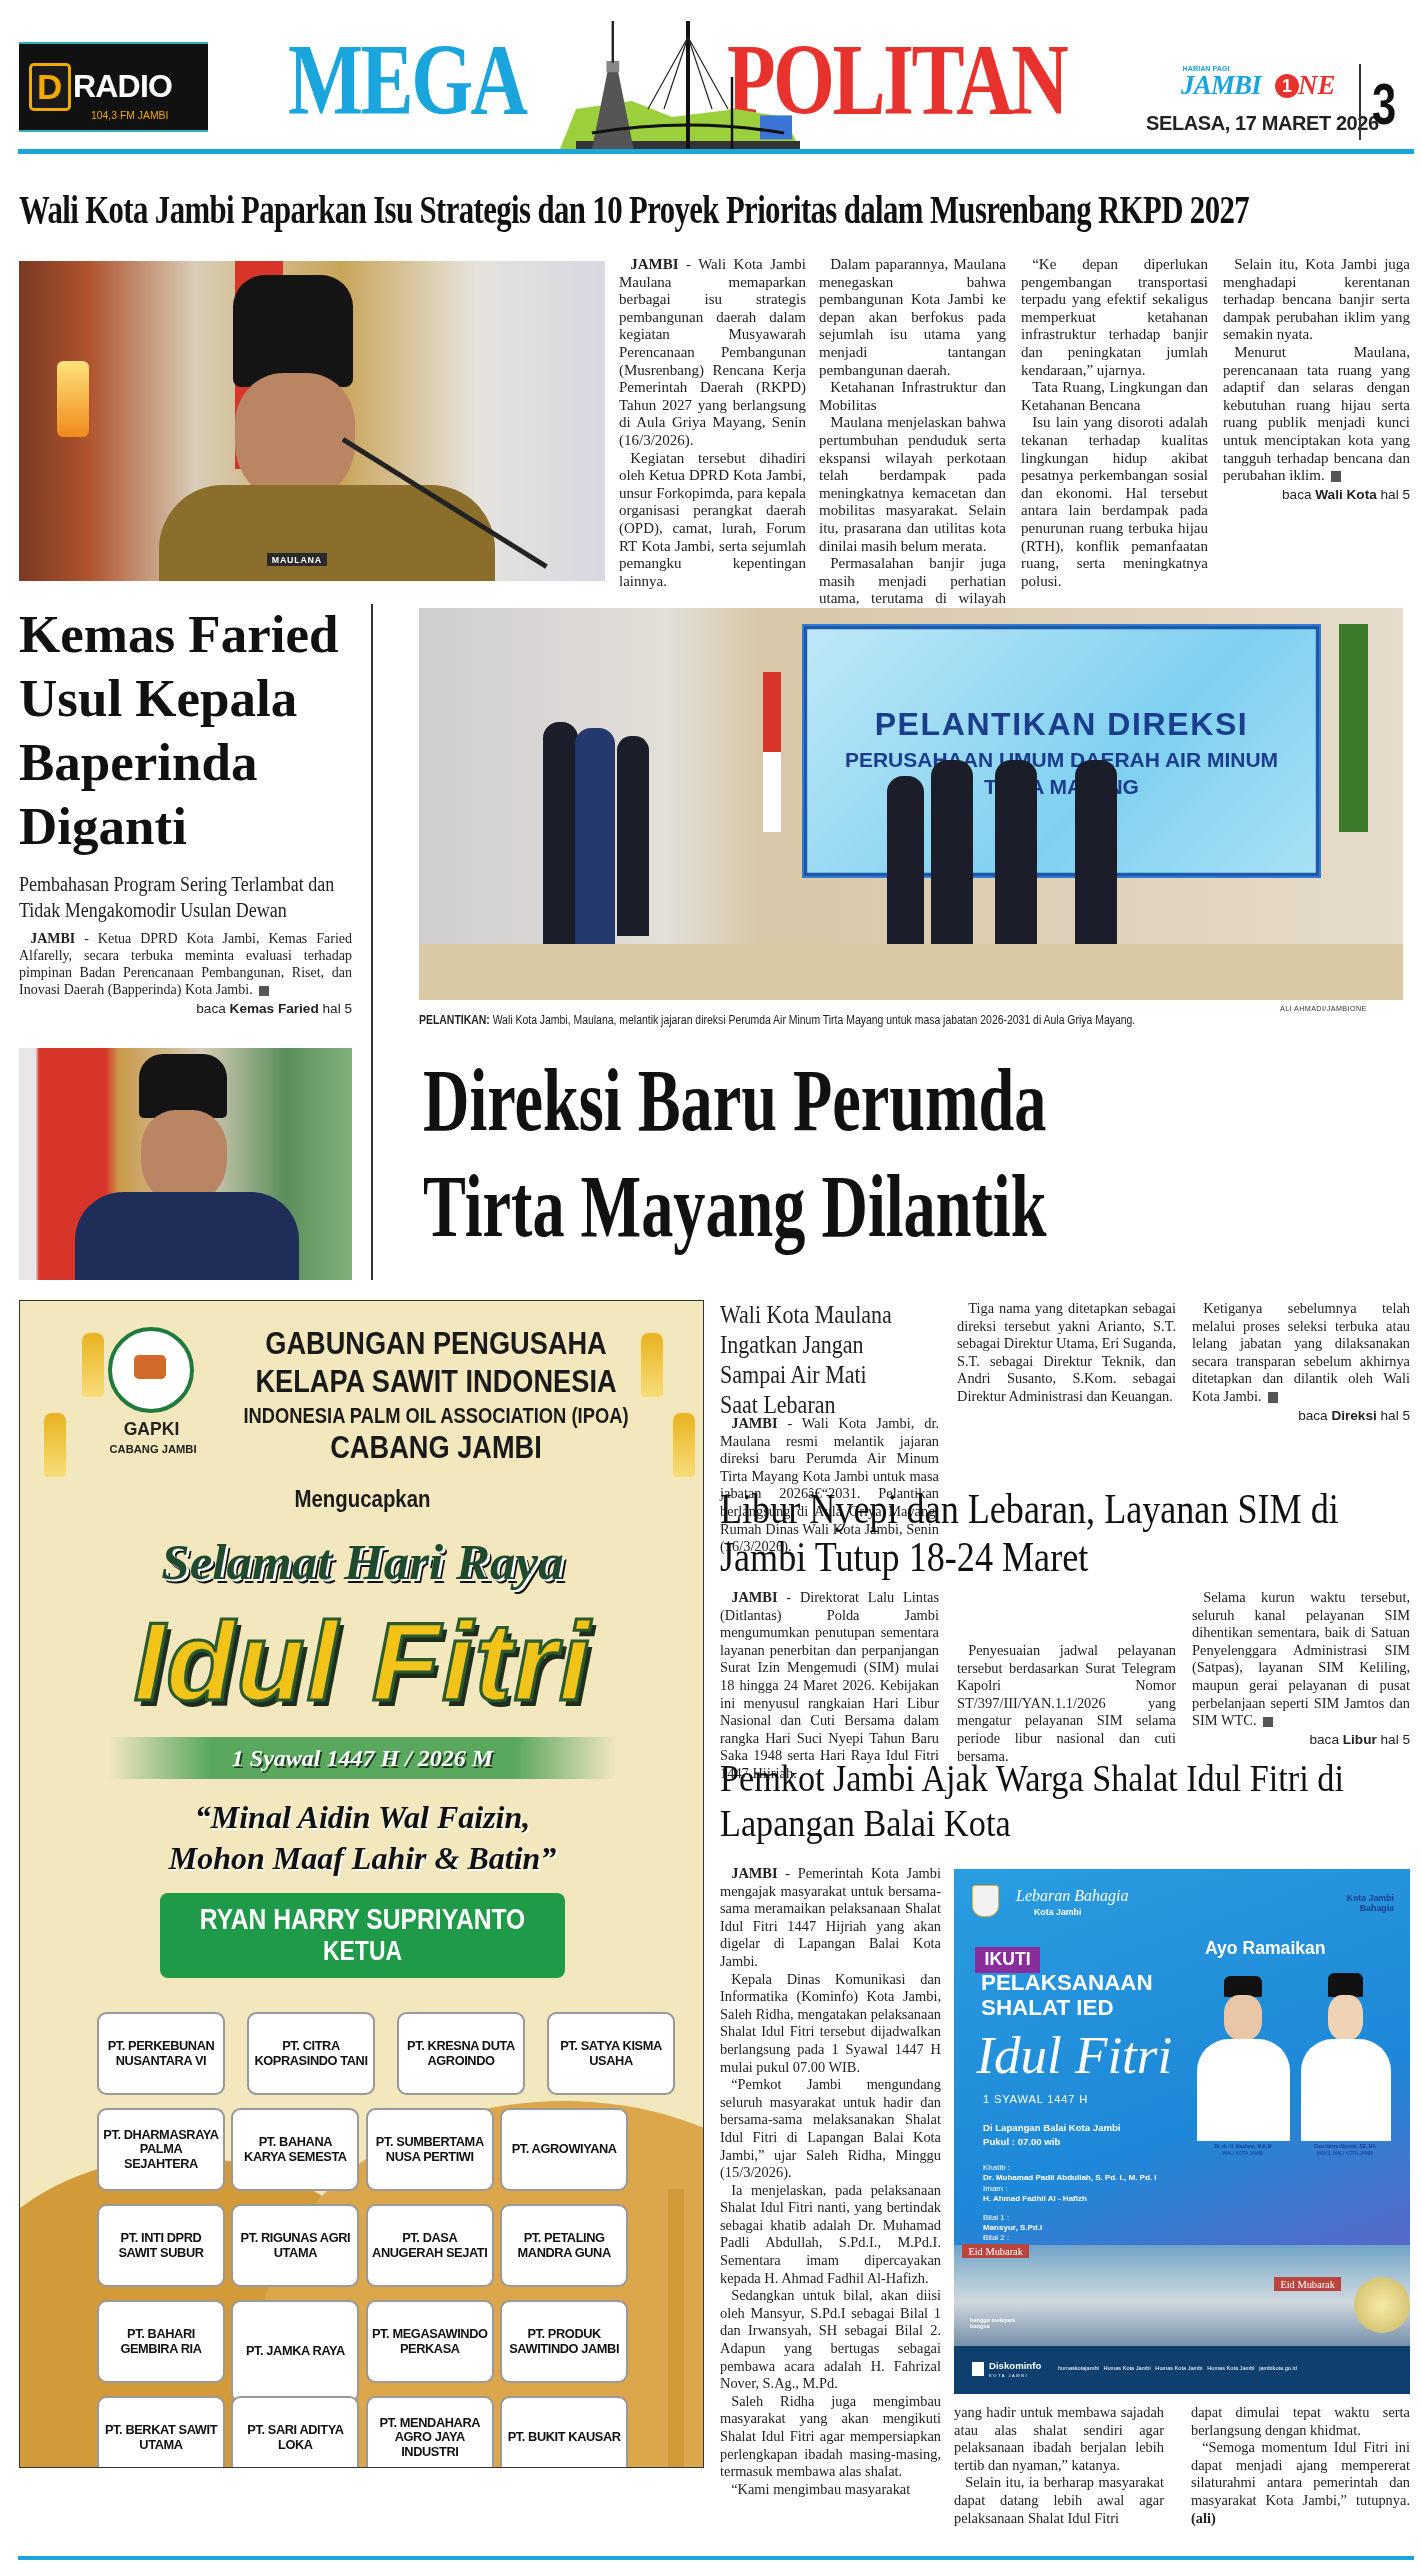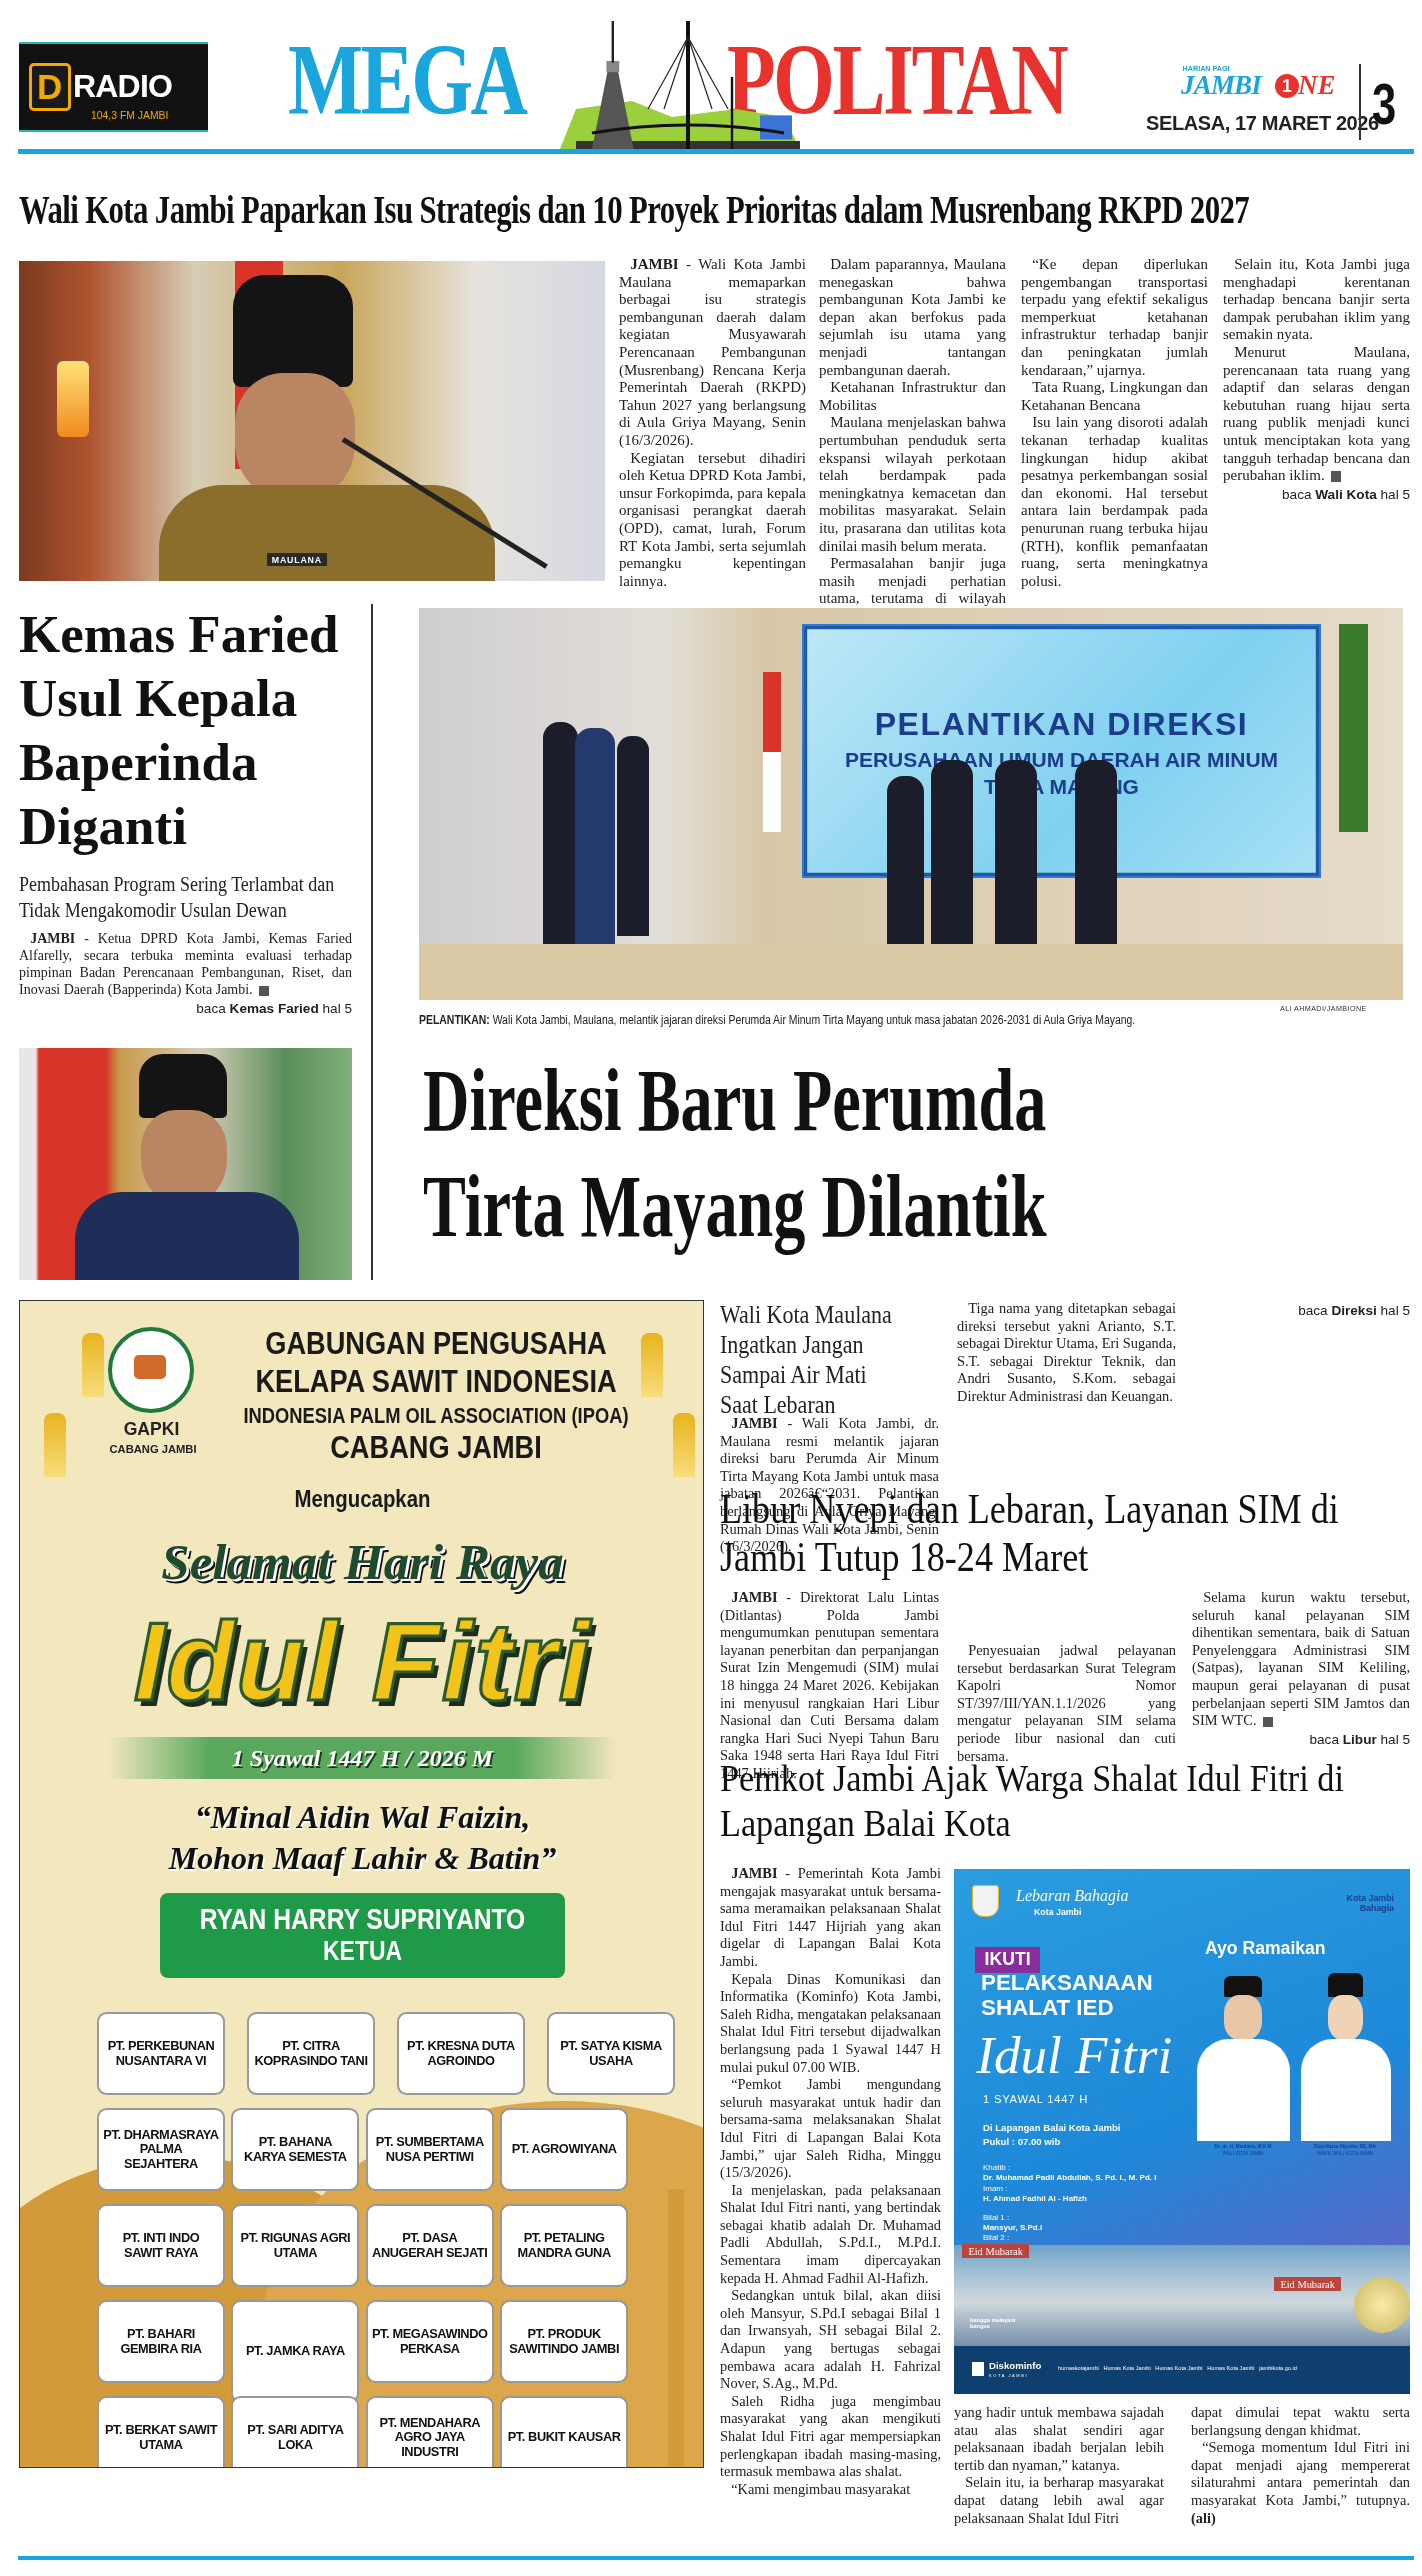--- a/index.html
+++ b/index.html
@@ -178,21 +178,21 @@
           <div class="pt-box" style="width: 128px; height: 83px;">PT. KRESNA DUTA AGROINDO</div>
           <div class="pt-box" style="width: 128px; height: 83px;">PT. SATYA KISMA USAHA</div>
         </div>
         <div style="position: absolute; left: 77px; top: 96px; display: flex; gap: 6.4px;">
           <div class="pt-box" style="width: 128px; height: 83px;">PT. DHARMASRAYA PALMA SEJAHTERA</div>
           <div class="pt-box" style="width: 128px; height: 83px;">PT. BAHANA KARYA SEMESTA</div>
           <div class="pt-box" style="width: 128px; height: 83px;">PT. SUMBERTAMA NUSA PERTIWI</div>
           <div class="pt-box" style="width: 128px; height: 83px;">PT. AGROWIYANA</div>
         </div>
         <div style="position: absolute; left: 77px; top: 192px; display: flex; gap: 6.4px;">
-          <div class="pt-box" style="width: 128px; height: 83px;">PT. INTI INDO SAWIT RAYA</div>
+          <div class="pt-box" style="width: 128px; height: 83px;">PT. INTI DPRD SAWIT SUBUR</div>
           <div class="pt-box" style="width: 128px; height: 83px;">PT. RIGUNAS AGRI UTAMA</div>
           <div class="pt-box" style="width: 128px; height: 83px;">PT. DASA ANUGERAH SEJATI</div>
           <div class="pt-box" style="width: 128px; height: 83px;">PT. PETALING MANDRA GUNA</div>
         </div>
         <div style="position: absolute; left: 77px; top: 288px; display: flex; gap: 6.4px;">
           <div class="pt-box" style="width: 128px; height: 83px;">PT. BAHARI GEMBIRA RIA</div>
           <div class="pt-box" style="width: 128px; height: 103px;">PT. JAMKA RAYA</div>
           <div class="pt-box" style="width: 128px; height: 83px;">PT. MEGASAWINDO PERKASA</div>
           <div class="pt-box" style="width: 128px; height: 83px;">PT. PRODUK SAWITINDO JAMBI</div>
         </div>
@@ -207,20 +207,21 @@
 </div>
 
 <div class="abs serif" style="left:720px;top:1300px;width:216px;font-size:25.6px;line-height:30px;color:#222;transform:scaleX(0.86);transform-origin:left top">Wali Kota Maulana Ingatkan Jangan Sampai Air Mati Saat Lebaran</div>
 <div class="abs body-text" style="left:720px;top:1415px;width:219px;font-size:14.4px">
   <p><span class="dateline">JAMBI</span><span> - Wali Kota Jambi, dr. Maulana resmi melantik jajaran direksi baru Perumda Air Minum Tirta Mayang Kota Jambi untuk masa jabatan 2026â€“2031. Pelantikan berlangsung di Aula Griya Mayang, Rumah Dinas Wali Kota Jambi, Senin (16/3/2026).</span></p>
 </div>
 <div class="abs body-text" style="left:957px;top:1300px;width:219px;font-size:14.4px">
   <p>Tiga nama yang ditetapkan sebagai direksi tersebut yakni Arianto, S.T. sebagai Direktur Utama, Eri Suganda, S.T. sebagai Direktur Teknik, dan Andri Susanto, S.Kom. sebagai Direktur Administrasi dan Keuangan.</p>
 </div>
 <div class="abs body-text" style="left:1192px;top:1300px;width:218px;font-size:14.4px">
+  <p><span>Ketiganya sebelumnya telah melalui proses seleksi terbuka atau lelang jabatan yang dilaksanakan secara transparan sebelum akhirnya ditetapkan dan dilantik oleh Wali Kota Jambi.</span><span class="endsq"></span></p>
   <div class="baca"><span>baca</span> <b>Direksi</b> <span>hal 5</span></div>
 </div>
 
 <div class="abs serif" style="left:720px;top:1485px;width:792px;font-size:42px;line-height:48px;color:#111;transform:scaleX(0.86);transform-origin:left top">Libur Nyepi dan Lebaran, Layanan SIM di Jambi Tutup 18-24 Maret</div>
 <div class="abs body-text" style="left:720px;top:1589px;width:219px;font-size:14.4px">
   <p><span class="dateline">JAMBI</span><span> - Direktorat Lalu Lintas (Ditlantas) Polda Jambi mengumumkan penutupan sementara layanan penerbitan dan perpanjangan Surat Izin Mengemudi (SIM) mulai 18 hingga 24 Maret 2026. Kebijakan ini menyusul rangkaian Hari Libur Nasional dan Cuti Bersama dalam rangka Hari Suci Nyepi Tahun Baru Saka 1948 serta Hari Raya Idul Fitri 1447 Hijriah.</span></p>
 </div>
 <div class="abs body-text" style="left:957px;top:1642px;width:219px;font-size:14.4px">
   <p>Penyesuaian jadwal pelayanan tersebut berdasarkan Surat Telegram Kapolri Nomor ST/397/III/YAN.1.1/2026 yang mengatur pelayanan SIM selama periode libur nasional dan cuti bersama.</p>
 </div>

